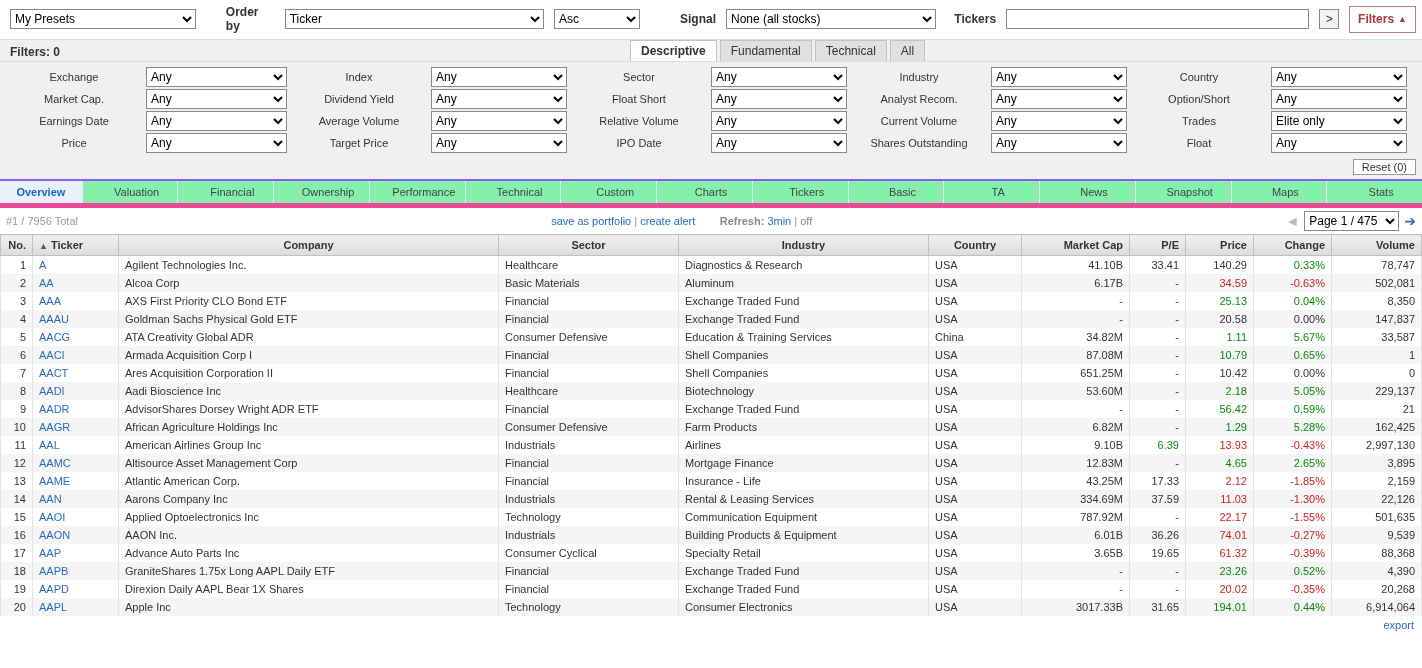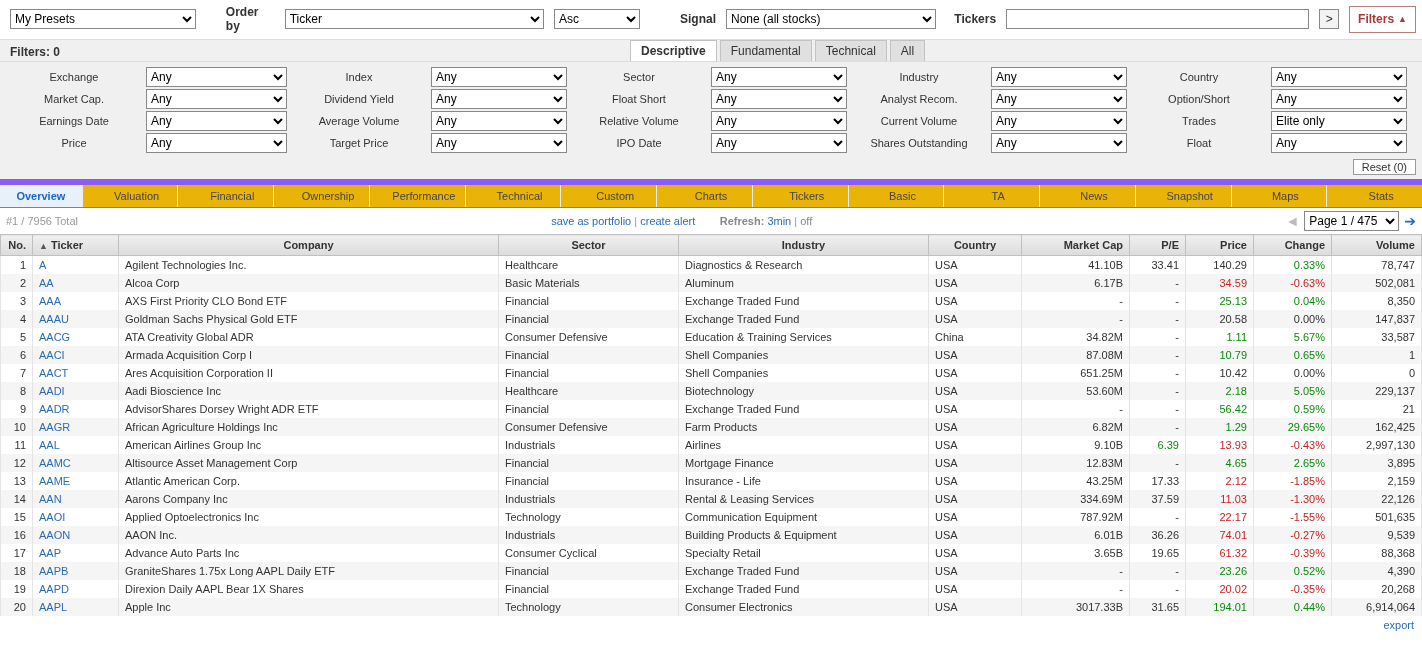--- a/index.html
+++ b/index.html
@@ -108,34 +108,34 @@
     font-size: 11px;
   }
   .filter-select { padding: 0 2px; }
   .filter-select select { width: 100%; }
 
   .reset-row {
     background: #f0f0f0;
     display: flex;
     justify-content: flex-end;
     padding: 2px 6px 4px 6px;
-    border-bottom: 6px solid #8b5cf6;
+    border-bottom: 2px solid #8b5cf6;
   }
   .reset-btn {
     border: 1px solid #999;
     background: #fff;
     padding: 1px 8px;
     font-size: 11px;
     cursor: pointer;
   }
 
   .view-tabs {
     display: flex;
-    border-bottom: 1px solid #ec4899;
-    background: #eab308;
+    border-bottom: 5px solid #ec4899;
+    background: #86efac;
     gap: 13px;
   }
   .view-tabs .vt {
     flex: 1;
     text-align: center;
     padding: 5px 4px;
     font-size: 11px;
     cursor: pointer;
     border-right: 1px solid #eee;
     color: #444;
@@ -466,21 +466,21 @@
       <tr>
         <td class="num">10</td>
         <td class="ticker"><a class="link">AAGR</a></td>
         <td>African Agriculture Holdings Inc</td>
         <td>Consumer Defensive</td>
         <td>Farm Products</td>
         <td>USA</td>
         <td class="num">6.82M</td>
         <td class="num">-</td>
         <td class="num pos">1.29</td>
-        <td class="num pos">29.65%</td>
+        <td class="num pos">5.28%</td>
         <td class="num">162,425</td>
       </tr>
       <tr>
         <td class="num">11</td>
         <td class="ticker"><a class="link">AAL</a></td>
         <td>American Airlines Group Inc</td>
         <td>Industrials</td>
         <td>Airlines</td>
         <td>USA</td>
         <td class="num">9.10B</td>

